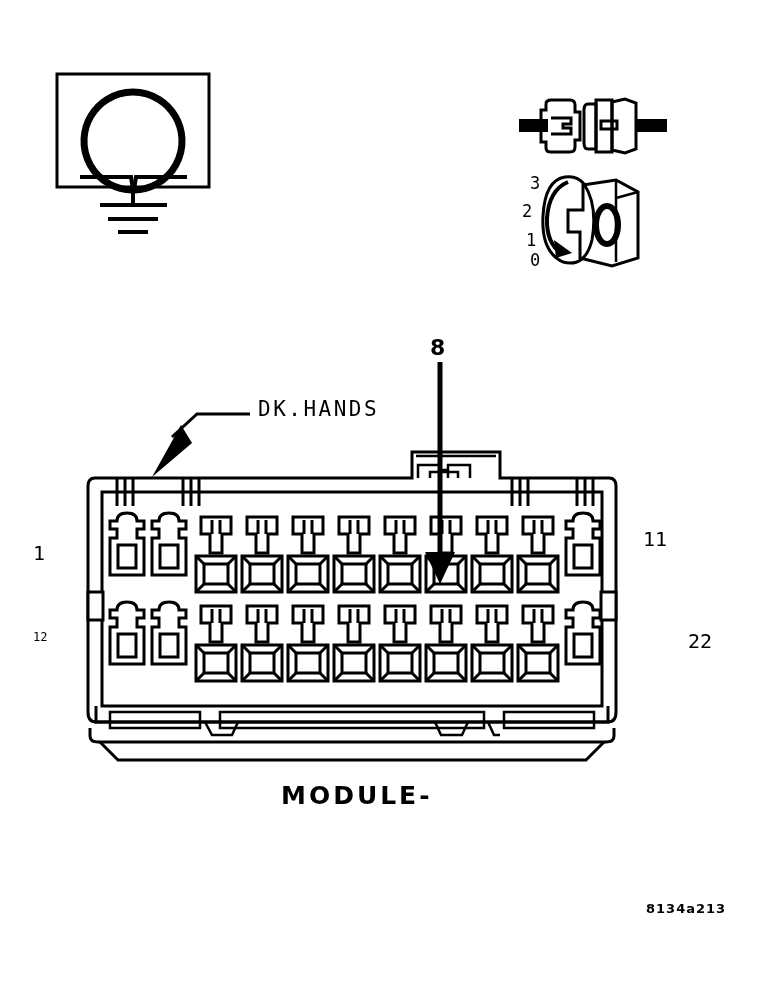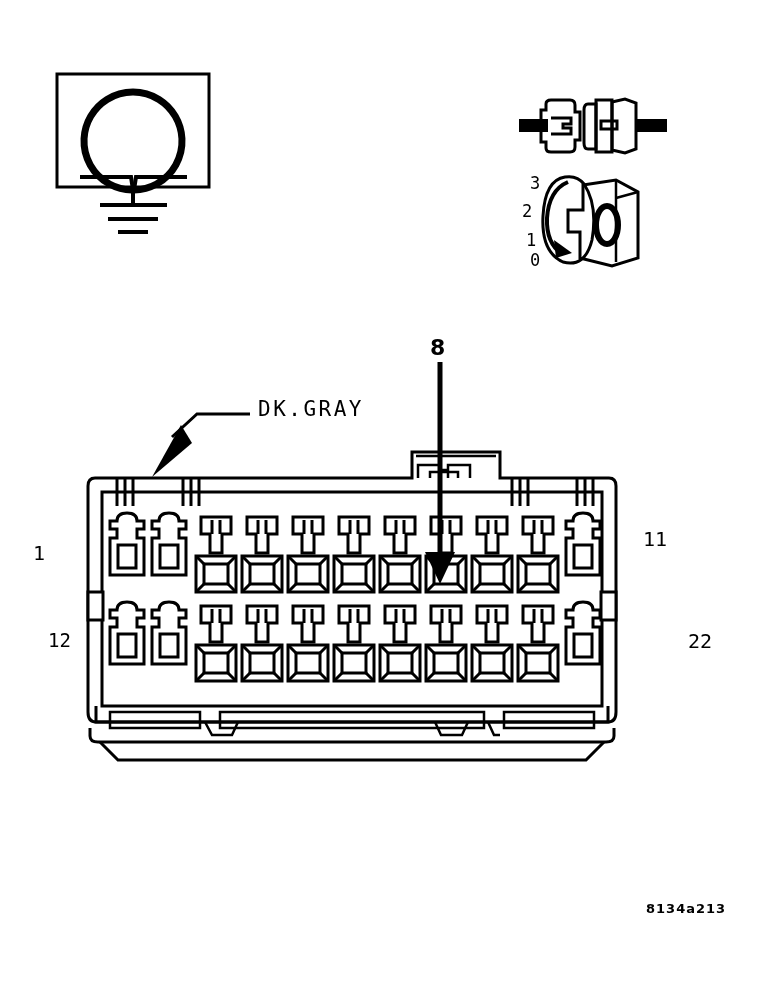--- a/index.html
+++ b/index.html
@@ -9,21 +9,21 @@
   svg.layer{position:absolute;left:0;top:0;width:762px;height:996px;}
 
   .txt{position:absolute;white-space:pre;color:#000;line-height:1;}
 
   
   .thin{font-family:"DejaVu Sans Mono",monospace;font-weight:400;}
   
   .heavy{font-family:"DejaVu Sans",sans-serif;font-weight:700;}
 
   #pin-left-top   {left:33px;  top:543px; font-size:20px;}
-  #pin-left-bot   {left:48px;  top:631px; font-size:19px;}
+  #pin-left-bot   {left:33px;  top:631px; font-size:12px;}
   #pin-right-top  {left:643px; top:529px; font-size:20px;}
   #pin-right-bot  {left:640px; top:631px; font-size:20px;margin-left:48px;}
 
   #callout-8      {left:430px; top:337px; font-size:22px;font-weight:700;
                    font-family:"DejaVu Sans",sans-serif;}
   #wire-color     {left:258px; top:399px; font-size:21px; letter-spacing:2.5px;}
 
   #sw-3{left:530px; top:175px; font-size:17px;}
   #sw-2{left:522px; top:203px; font-size:17px;}
   #sw-1{left:526px; top:232px; font-size:17px;}
@@ -380,23 +380,24 @@
     </g>
   </svg>
 
   <div class="txt thin" id="pin-left-top">1</div>
   <div class="txt thin" id="pin-left-bot">12</div>
   <div class="txt thin" id="pin-right-top">11</div>
   <div class="txt thin" id="pin-right-bot">22</div>
 
   <div class="txt" id="callout-8">8</div>
 
-  <div class="txt thin" id="wire-color">DK.GRAY</div>
+  <div class="txt thin" id="wire-color">DK.HANDS</div>
 
   <div class="txt thin" id="sw-3">3</div>
   <div class="txt thin" id="sw-2">2</div>
   <div class="txt thin" id="sw-1">1</div>
   <div class="txt thin" id="sw-0">0</div>
 
+  <div class="txt heavy" id="caption-1">MODULE-</div>
 
   <div class="txt" id="figure-code">8134a213</div>
 
 </div>
 
 </body></html>

